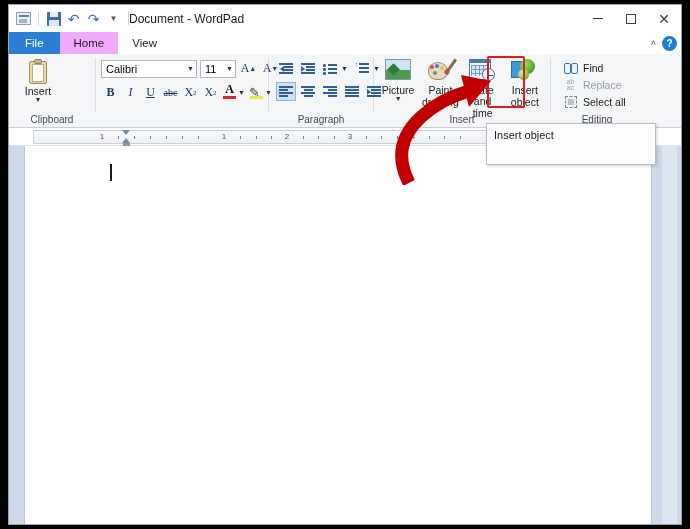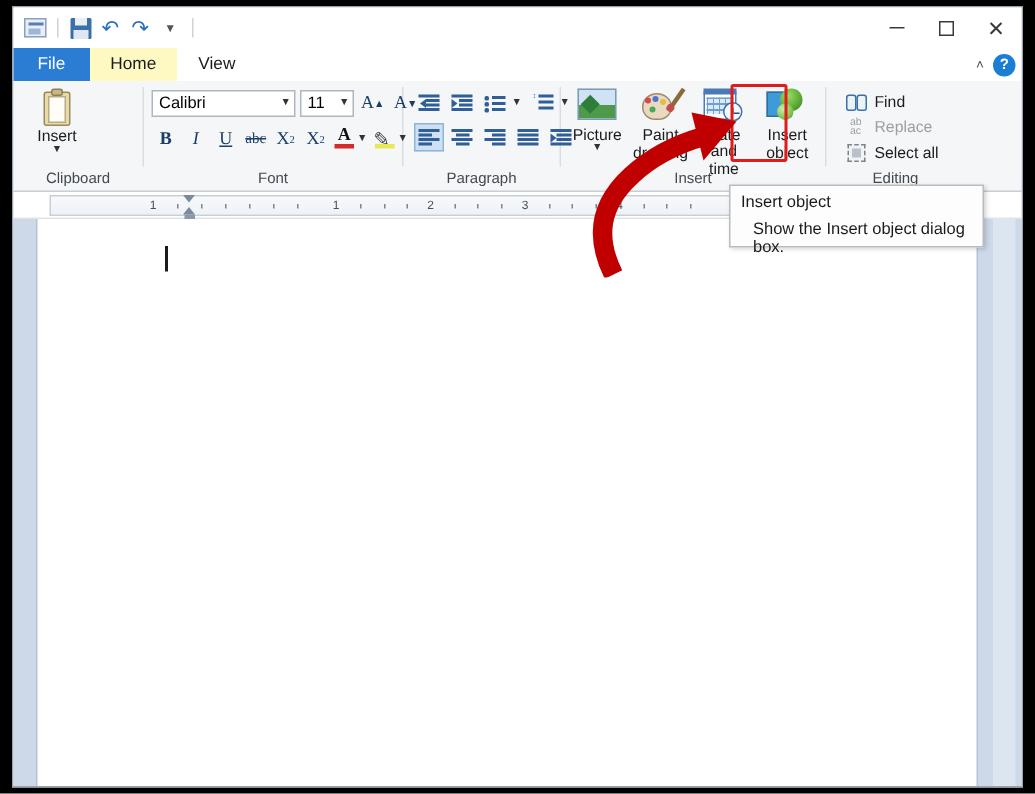--- a/index.html
+++ b/index.html
@@ -52,21 +52,21 @@
 
   
   .tabsrow {
     height:22px; display:flex; align-items:stretch; position:relative;
     background:#fff; flex:0 0 auto;
   }
   .tab {
     display:flex; align-items:center; padding:0 14px; font-size:11.5px; color:#1b1b1b;
   }
   .tab.file { background:#2b7cd3; color:#fff; padding:0 16px; }
-  .tab.active { background:#fef9c3; }
+  .tab.active { background:#f0abfc; }
   .tabs-right { position:absolute; right:4px; top:0; height:22px; display:flex; align-items:center; gap:6px; }
   .chev { font-size:9px; color:#4a4a4a; }
   .helpbtn {
     width:15px; height:15px; border-radius:50%; background:#1a7fd4; color:#fff;
     font-size:10px; display:flex; align-items:center; justify-content:center; font-weight:bold;
   }
 
   
   .ribbon {
     height:74px; background:#f4f6f8; border-bottom:1px solid #c8ced6;
@@ -250,20 +250,21 @@
         </div>
       <div class="qat-sep"></div>
       <div class="qat-btn">
           <div class="save-icon"></div>
         </div>
       <div class="qat-btn undo">↶</div>
       <div class="qat-btn redo">↶</div>
       <div class="qat-btn qat-more">▼</div>
       <div class="qat-sep"></div>
     </div>
+    <div class="title-text">Document - WordPad</div>
     <div class="winbtns">
       <div class="winbtn">
           <div class="min-glyph"></div>
         </div>
       <div class="winbtn">
           <div class="max-glyph"></div>
         </div>
       <div class="winbtn close">
           <span>✕</span>
         </div>
@@ -332,21 +333,20 @@
               <sup style="font-size:7px;">2</sup>
             </div>
           <div class="colorA">
               <span>A</span>
             </div>
           <div class="mini-caret">▼</div>
           <div class="hl"></div>
           <div class="mini-caret">▼</div>
         </div>
       </div>
-      <div class="group-label">Font</div>
     </div>
     <div class="group-sep"></div>
 
     <div class="group" style="width:104px;">
       <div class="group-body" style="flex-direction:column;padding-top:5px;padding-left:7px;">
         <div class="prow">
           <div class="pbtn">
             <div class="lines">
               <i style="top:0;width:14px;"></i>
                 <i style="top:3px;left:5px;width:9px;"></i>
@@ -550,21 +550,20 @@
       <div class="caret"></div>
     </div>
     <div class="vscroll">
       <div class="thumb"></div>
     </div>
   </div>
 
 
   <div class="tooltip">
     <div class="tt-title">Insert object</div>
-    <div class="tt-desc">Show the Insert object dialog box.</div>
   </div>
 
   <svg class="arrow-svg" viewBox="0 0 140 130">
     <path d="M 40 128 C 28 104, 30 82, 52 62 C 68 47, 86 40, 100 36" stroke="#c00000" stroke-width="13" fill="none" stroke-linecap="butt"></path>
     <path d="M 122 26 L 92 20 L 100 52 Z" fill="#c00000"></path>
   </svg>
 
 </div>
 
 </body></html>

